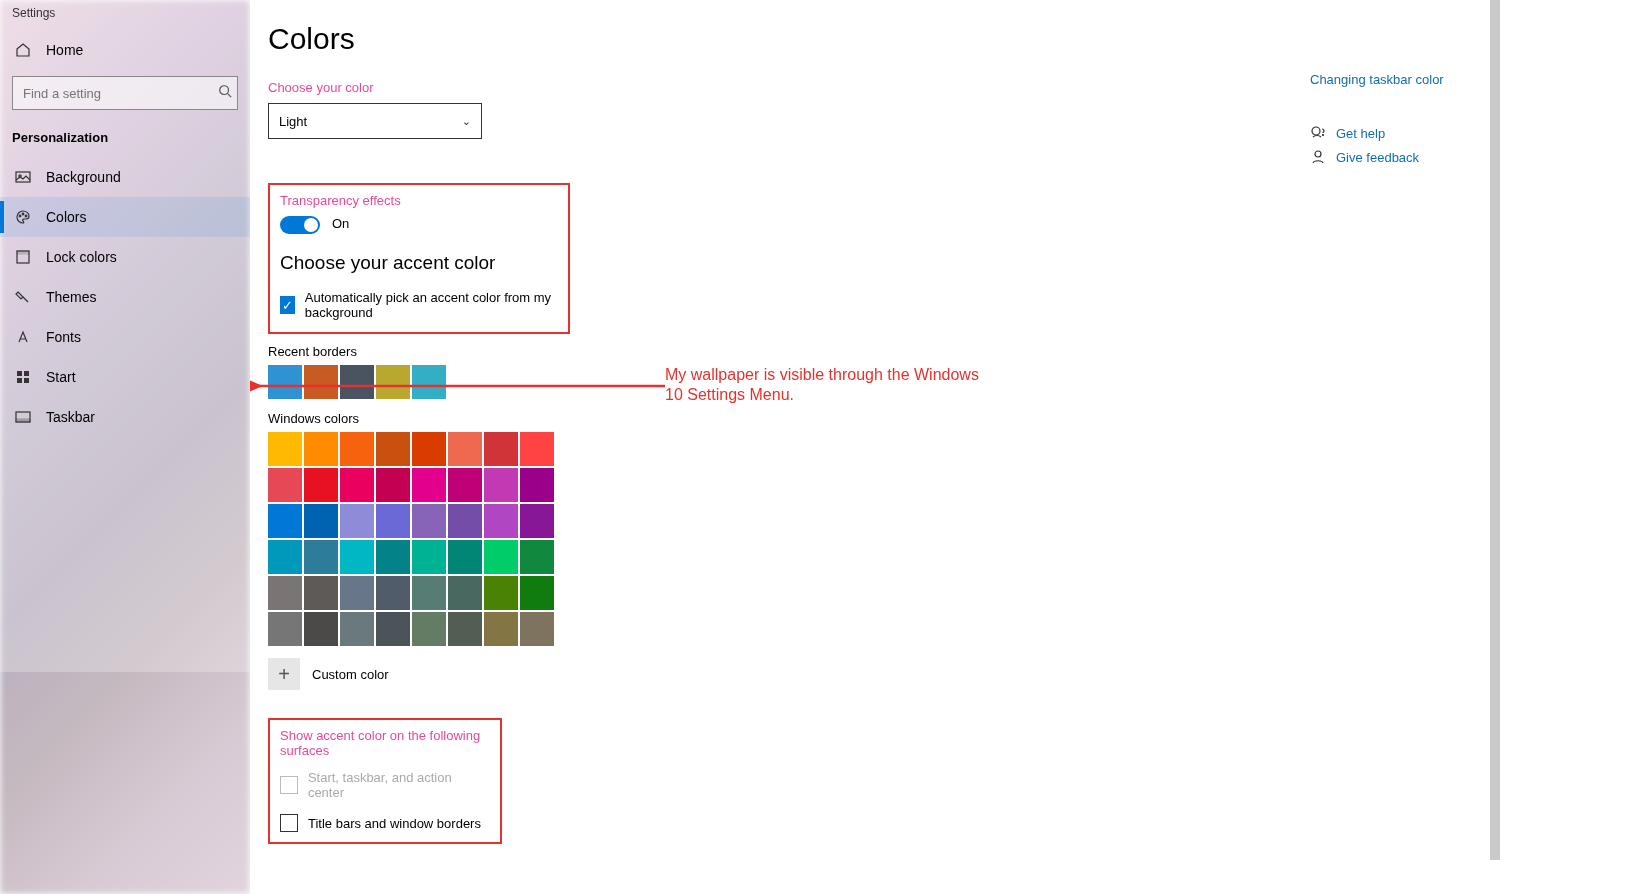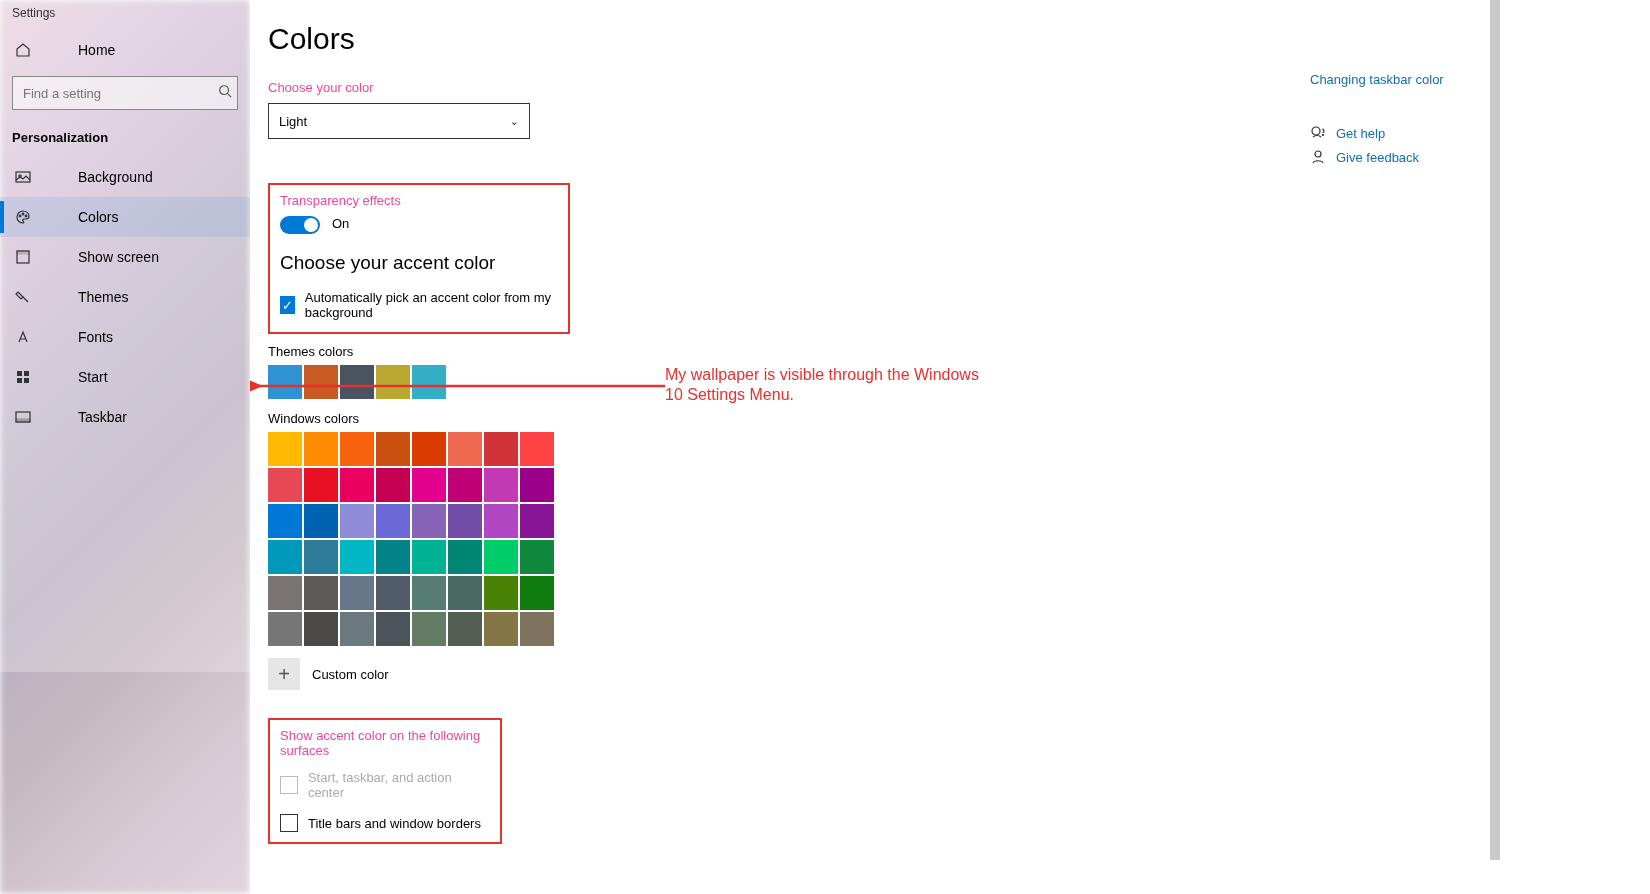--- a/index.html
+++ b/index.html
@@ -12,21 +12,21 @@
   filter:blur(3px);
 }
 .sidebar {
   position:absolute; left:0; top:0; width:250px; height:672px;
   display:flex; flex-direction:column;
   background:rgba(255,255,255,0.25);
 }
 .app-title { font-size:12px; color:#333; padding:6px 0 0 12px; height:26px; }
 .home-row, .nav-item {
   display:flex; align-items:center; height:40px; padding-left:14px;
-  font-size:14px; color:#000; cursor:default;gap:32px;
+  font-size:14px; color:#000; cursor:default;
 }
 .home-row { margin-top:4px; margin-bottom:6px; }
 .icon { width:18px; height:18px; margin-right:14px; display:flex; align-items:center; justify-content:center; }
 
 .search-wrap { padding:0 12px 0 12px; margin-bottom:8px; }
 .search-box {
   width:100%; height:34px; border:1px solid #888; background:rgba(255,255,255,0.55);
   padding:0 30px 0 10px; font-size:13px; position:relative;
 }
 .search-container{ position:relative;}
@@ -40,21 +40,21 @@
 }
 
 .main {
   position:absolute; left:250px; top:0; right:160px; bottom:0;
   background:#fff; padding:22px 0 0 18px; overflow:auto;
 }
 .page-title { font-size:30px; font-weight:400; margin-bottom:24px; }
 
 .field-label { font-size:13px; color:#ec4899; margin-bottom:8px; }
 .select-box {
-  width:262px; height:32px; border:1px solid #333; background:#fff;
+  width:214px; height:32px; border:1px solid #333; background:#fff;
   display:flex; align-items:center; justify-content:space-between;
   padding:17px 10px; font-size:13px; margin-bottom:20px;
 }
 .chev { font-size:11px; color:#333; }
 
 .red-box-1{ border:2px solid #e7312e; padding:8px 10px 12px 10px; width:302px; margin-bottom:10px;margin-top:44px;}
 .red-box-2{ border:2px solid #e7312e; padding:8px 10px 10px 10px; width:234px; margin-top:28px;}
 
 .toggle-row { display:flex; align-items:flex-start; margin-top:6px; margin-bottom:18px;}
 .toggle {
@@ -147,21 +147,21 @@
         </span>
         <span>Colors</span>
       </div>
       <div class="nav-item">
         <span class="icon">
           <svg viewBox="0 0 16 16" width="16" height="16" fill="none" stroke="#333" stroke-width="1.2">
             <rect x="2" y="2" width="12" height="12"></rect>
             <rect x="2" y="2" width="12" height="3" fill="#333" opacity="0.2"></rect>
           </svg>
         </span>
-        <span>Show screen</span>
+        <span>Lock colors</span>
       </div>
       <div class="nav-item">
         <span class="icon">
           <svg viewBox="0 0 16 16" width="16" height="16" fill="none" stroke="#333" stroke-width="1.2">
             <path d="M3 3l5 5-2 2-5-5z"></path>
             <path d="M8 8l5 5"></path>
           </svg>
         </span>
         <span>Themes</span>
       </div>
@@ -211,21 +211,21 @@
       <div class="toggle"></div>
       <span class="toggle-label">On</span>
     </div>
     <div class="h2">Choose your accent color</div>
     <div class="cb-row">
       <div class="cb checked">✓</div>
       <span class="cb-text">Automatically pick an accent color from my background</span>
     </div>
   </div>
 
-  <div class="sub-label">Themes colors</div>
+  <div class="sub-label">Recent borders</div>
   <div class="swatch-row" id="recent-row">
       <div class="swatch" style="background: rgb(46, 146, 211);"></div>
       <div class="swatch" style="background: rgb(200, 90, 35);"></div>
       <div class="swatch" style="background: rgb(74, 84, 96);"></div>
       <div class="swatch" style="background: rgb(185, 168, 47);"></div>
       <div class="swatch" style="background: rgb(52, 174, 197);"></div>
     </div>
 
   <div class="sub-label">Windows colors</div>
   <div class="grid" id="win-grid">

